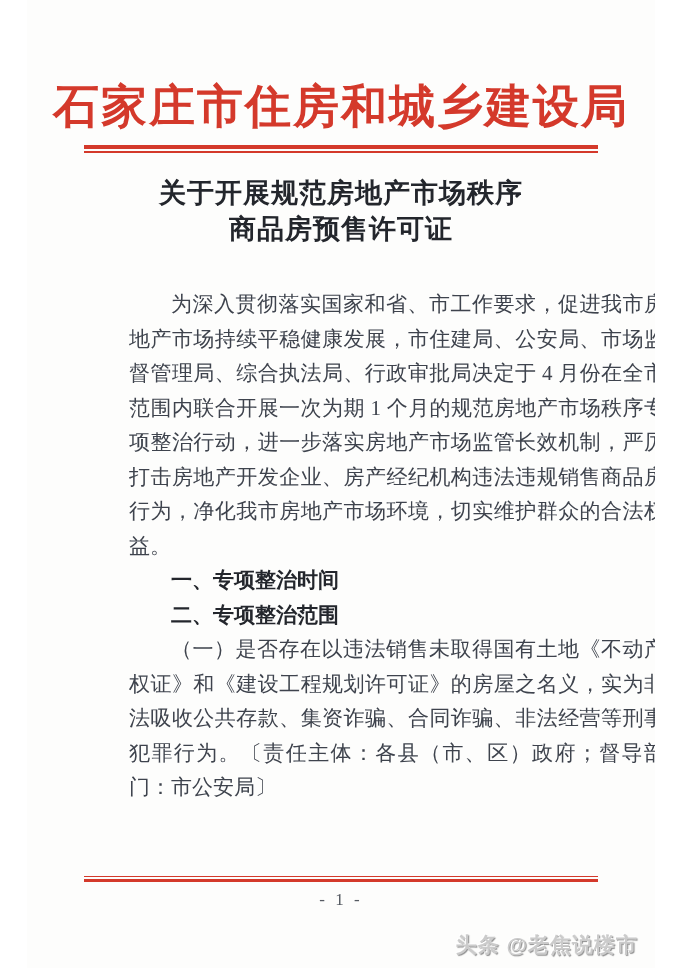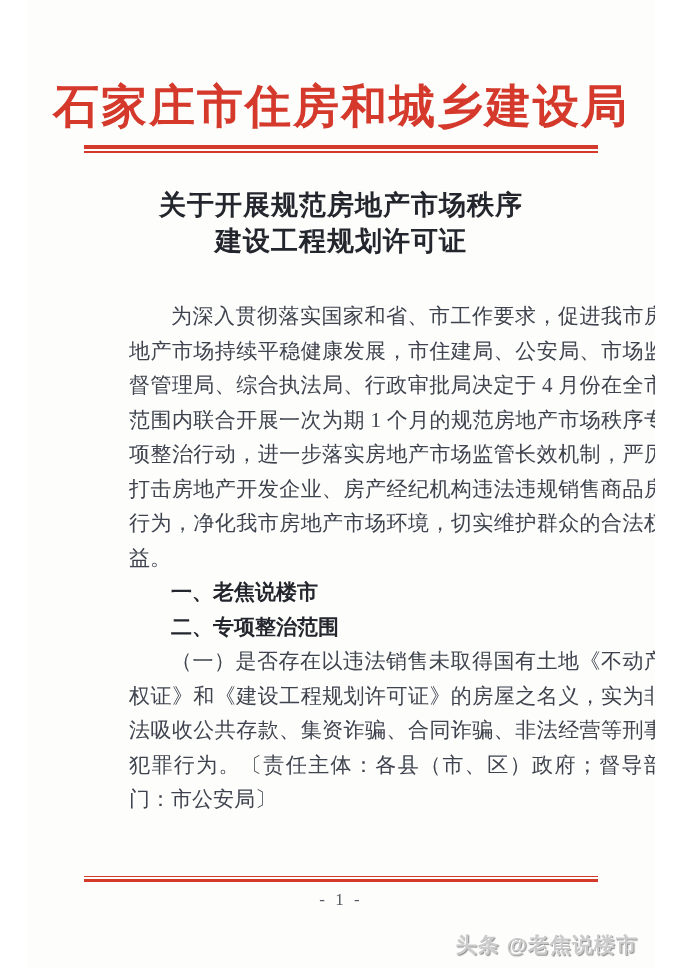--- a/index.html
+++ b/index.html
@@ -26,21 +26,21 @@
     color: var(--accent_red, #d4392b);
     white-space: nowrap;
   }
   .header-rule {
     margin: 9px 57px 0 57px;
     height: 2px;
     border-top: 4px solid var(--accent_red, #d4392b);
     border-bottom: 2px solid var(--accent_red, #d4392b);
   }
   .doc-title {
-    margin-top: 34px;
+    margin-top: 22px;
     text-align: center;
     font-size: 27px;
     line-height: 36px;
     font-weight: bold;
     color: var(--heading_text, #23262c);
     letter-spacing: 1px;
   }
   .doc-body {
     margin: 40px 66px 0 102px;
     width: 536px;
@@ -92,26 +92,26 @@
 <body>
 
 <div class="page">
 
   <div class="agency-header">石家庄市住房和城乡建设局</div>
 
   <div class="header-rule"></div>
 
   <div class="doc-title">
     <div>关于开展规范房地产市场秩序</div>
-    <div>建设工程规划许可证</div>
+    <div>商品房预售许可证</div>
   </div>
 
   <div class="doc-body">
       <p class="body">为深入贯彻落实国家和省、市工作要求，促进我市房地产市场持续平稳健康发展，市住建局、公安局、市场监督管理局、综合执法局、行政审批局决定于 4 月份在全市范围内联合开展一次为期 1 个月的规范房地产市场秩序专项整治行动，进一步落实房地产市场监管长效机制，严厉打击房地产开发企业、房产经纪机构违法违规销售商品房行为，净化我市房地产市场环境，切实维护群众的合法权益。</p>
-      <p class="heading">一、老焦说楼市</p>
+      <p class="heading">一、专项整治时间</p>
       <p class="heading">二、专项整治范围</p>
       <p class="body">（一）是否存在以违法销售未取得国有土地《不动产权证》和《建设工程规划许可证》的房屋之名义，实为非法吸收公共存款、集资诈骗、合同诈骗、非法经营等刑事犯罪行为。〔责任主体：各县（市、区）政府；督导部门：市公安局〕</p>
     </div>
 
   <div class="footer-rule"></div>
 
   <div class="page-number">- 1 -</div>
 
   <div class="watermark">头条 @老焦说楼市</div>
 

